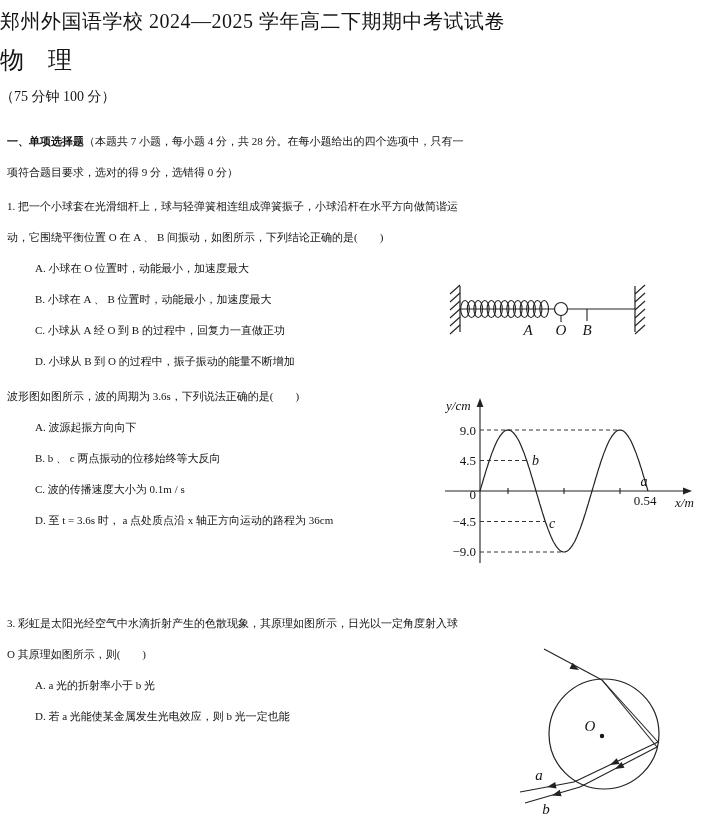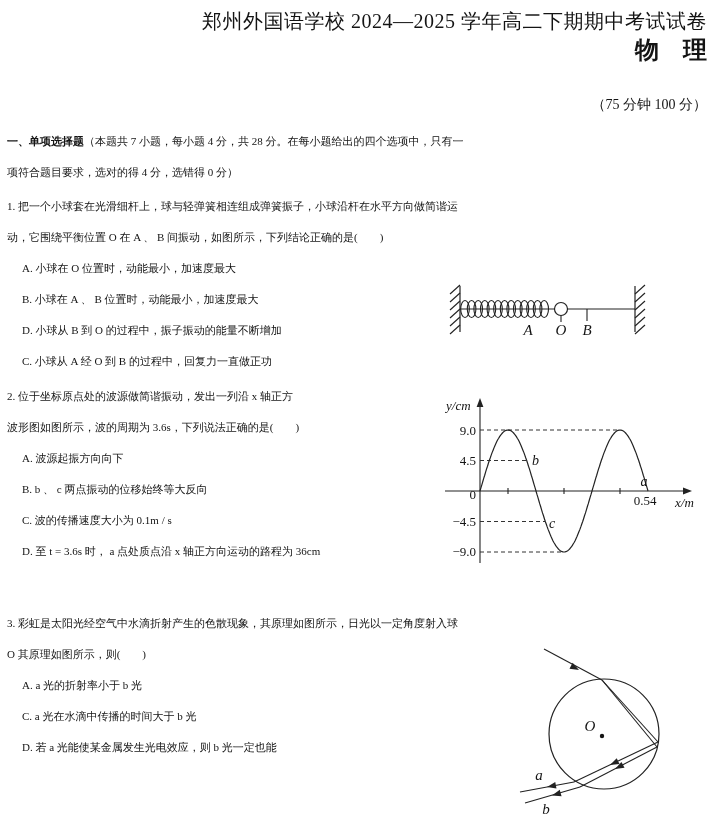--- a/index.html
+++ b/index.html
@@ -1,24 +1,24 @@
 <!DOCTYPE html>
 <html><head>
 <meta charset="utf-8">
 <style>
   html,body{margin:0;padding:0;background:#ffffff;}
   #page{position:relative;width:707px;height:818px;background:#fff;overflow:hidden;
         font-family:"Liberation Serif","DejaVu Serif",serif;color:#141414;}
-  .center{left:0;width:100%;text-align:right;position:absolute;}
+  .center{left:0;width:100%;text-align:left;position:absolute;}
   .title{top:8px;font-size:20px;letter-spacing:0.5px;}
-  .subject{top:34px;font-size:24px;font-weight:bold;}
-  .meta{top:96px;font-size:14px;}
+  .subject{top:44px;font-size:24px;font-weight:normal;}
+  .meta{top:88px;font-size:14px;}
   .block{position:absolute;left:7px;font-size:11px;line-height:31px;}
   .line{white-space:nowrap;}
-  .opt{margin-left:15px;white-space:nowrap;}
+  .opt{margin-left:28px;white-space:nowrap;}
   .b{font-weight:bold;}
   .fig{position:absolute;}
   svg{display:block;}
   svg text{font-family:"Liberation Serif","DejaVu Serif",serif;fill:#141414;}
   .var{font-style:italic;}
   .stroke{stroke:#222;stroke-width:1.2;fill:none;}
   .thin{stroke:#222;stroke-width:1.1;fill:none;}
   .dash{stroke:#333;stroke-width:1;stroke-dasharray:4,3;fill:none;}
   .arrow{fill:#222;stroke:none;}
 </style>
@@ -26,30 +26,30 @@
 <body>
 
 <div id="page">
 
   <div class="center title">郑州外国语学校 2024—2025 学年高二下期期中考试试卷</div>
   <div class="center subject">物　理</div>
   <div class="center meta">（75 分钟  100 分）</div>
 
   <div class="block" style="top:126px;">
     <div class="line"><span class="b">一、单项选择题</span><span>（本题共 7 小题，每小题 4 分，共 28 分。在每小题给出的四个选项中，只有一</span></div>
-    <div class="line">项符合题目要求，选对的得 4 分，选错得 0 分）</div>
+    <div class="line">项符合题目要求，选对的得 9 分，选错得 0 分）</div>
   </div>
 
   <div class="block" style="top:191px;">
     <div class="line">1. 把一个小球套在光滑细杆上，球与轻弹簧相连组成弹簧振子，小球沿杆在水平方向做简谐运</div>
     <div class="line">动，它围绕平衡位置 O 在 A 、 B 间振动，如图所示，下列结论正确的是(　　)</div>
     <div class="opt">A. 小球在 O 位置时，动能最小，加速度最大</div>
     <div class="opt">B. 小球在 A 、 B 位置时，动能最小，加速度最大</div>
+    <div class="opt">C. 小球从 A 经 O 到 B 的过程中，回复力一直做正功</div>
     <div class="opt">D. 小球从 B 到 O 的过程中，振子振动的能量不断增加</div>
-    <div class="opt">C. 小球从 A 经 O 到 B 的过程中，回复力一直做正功</div>
   </div>
 
   <svg class="fig" style="left:448px;top:282px;" width="200" height="56" viewBox="0 0 200 56">
     <g class="thin">
       <line x1="2" y1="12" x2="12" y2="3"></line>
         <line x1="2" y1="20" x2="12" y2="11"></line>
       <line x1="2" y1="28" x2="12" y2="19"></line>
         <line x1="2" y1="36" x2="12" y2="27"></line>
       <line x1="2" y1="44" x2="12" y2="35"></line>
         <line x1="2" y1="52" x2="12" y2="43"></line>
@@ -82,21 +82,20 @@
     </g>
     <circle cx="113" cy="27" r="6.5" fill="#fff" stroke="#222" stroke-width="1.2"></circle>
     <line x1="113" y1="33.5" x2="113" y2="40" class="thin"></line>
     <line x1="139" y1="27" x2="139" y2="39" class="thin"></line>
     <text x="80" y="53" font-size="15" text-anchor="middle" class="var">A</text>
     <text x="113" y="53" font-size="15" text-anchor="middle" class="var">O</text>
     <text x="139" y="53" font-size="15" text-anchor="middle" class="var">B</text>
   </svg>
 
   <div class="block" style="top:381px;">
-    <div class="line">2. 位于坐标原点处的波源做简谐振动，发出一列沿 x 轴正方</div>
     <div class="line">波形图如图所示，波的周期为 3.6s，下列说法正确的是(　　)</div>
     <div class="opt">A. 波源起振方向向下</div>
     <div class="opt">B. b 、 c 两点振动的位移始终等大反向</div>
     <div class="opt">C. 波的传播速度大小为 0.1m / s</div>
     <div class="opt">D. 至 t = 3.6s 时， a 点处质点沿 x 轴正方向运动的路程为 36cm</div>
   </div>
 
   <svg class="fig" style="left:437px;top:391px;" width="270" height="178" viewBox="0 0 270 178">
     <line x1="43" y1="172" x2="43" y2="12" class="thin"></line>
     <line x1="8" y1="100" x2="250" y2="100" class="thin"></line>
@@ -124,21 +123,20 @@
     <text x="208" y="114" font-size="13" text-anchor="middle">0.54</text>
     <text x="207" y="95" font-size="14" text-anchor="middle" class="var">a</text>
     <text x="95" y="74" font-size="14" class="var">b</text>
     <text x="112" y="137" font-size="14" class="var">c</text>
   </svg>
 
   <div class="block" style="top:608px;">
     <div class="line">3. 彩虹是太阳光经空气中水滴折射产生的色散现象，其原理如图所示，日光以一定角度射入球</div>
     <div class="line">O 其原理如图所示，则(　　)</div>
     <div class="opt">A. a 光的折射率小于 b 光</div>
-    <div class="opt">C. a 光在水滴中传播的时间大于 b 光</div>
     <div class="opt">D. 若 a 光能使某金属发生光电效应，则 b 光一定也能</div>
   </div>
 
   <svg class="fig" style="left:508px;top:634px;" width="200" height="184" viewBox="0 0 200 184">
     <circle cx="96" cy="100" r="55" class="stroke"></circle>
     <circle cx="94" cy="102" r="2.2" fill="#141414"></circle>
     <text x="82" y="97" font-size="15" text-anchor="middle" class="var">O</text>
     <line x1="36" y1="15" x2="94" y2="46" class="thin"></line>
     <polygon points="0,0 -9,-3.3 -9,3.3" class="arrow" transform="translate(71,36) rotate(28)"></polygon>
     <g class="thin">

